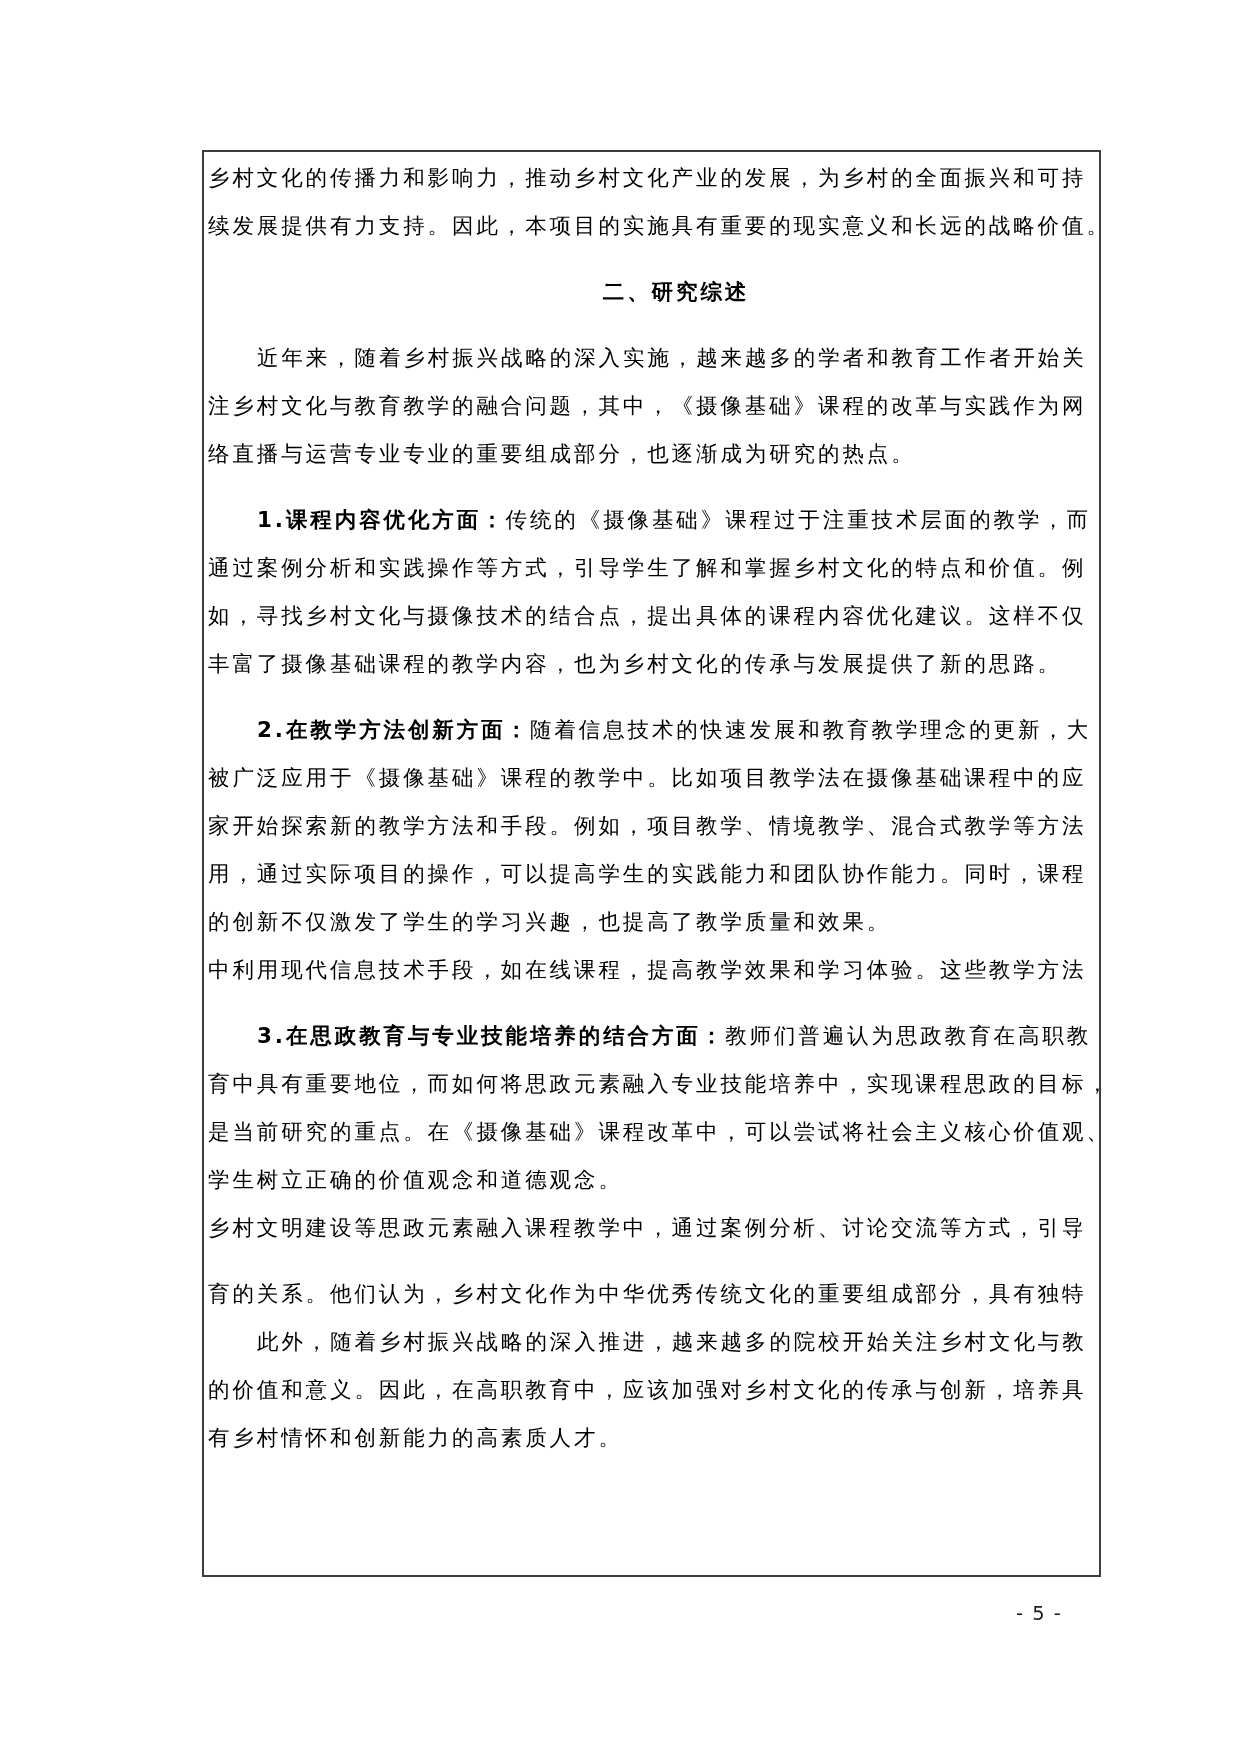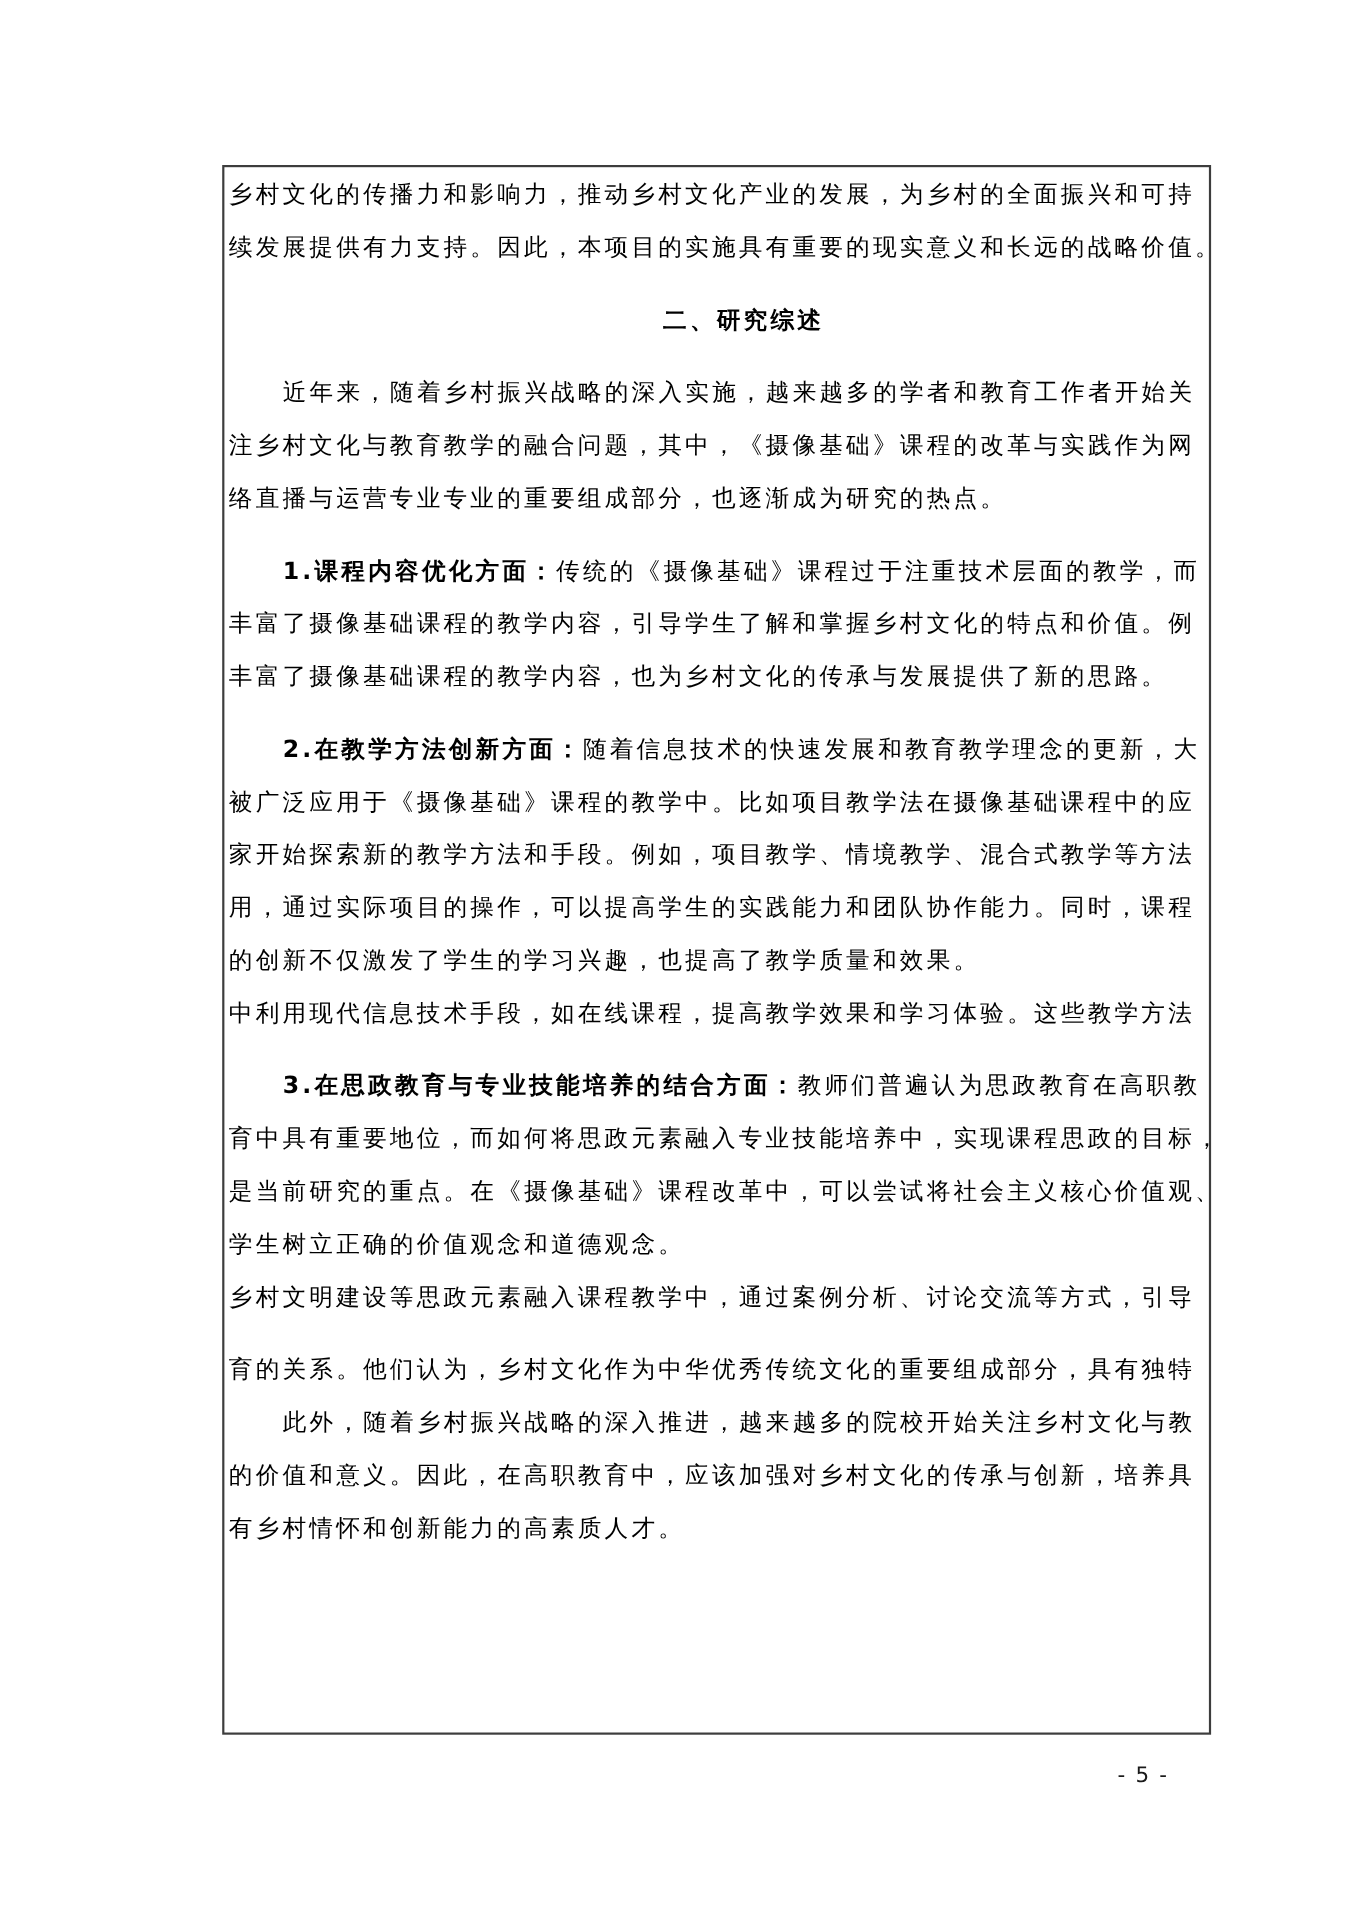--- a/index.html
+++ b/index.html
@@ -67,21 +67,22 @@
         <div class="para heading">
           <div class="line indent">二、研究综述</div>
         </div>
         <div class="para">
           <div class="line indent">近年来，随着乡村振兴战略的深入实施，越来越多的学者和教育工作者开始关</div>
           <div class="line">注乡村文化与教育教学的融合问题，其中，《摄像基础》课程的改革与实践作为网</div>
           <div class="line">络直播与运营专业专业的重要组成部分，也逐渐成为研究的热点。</div>
         </div>
         <div class="para">
           <div class="line indent"><span class="lead">1.课程内容优化方面：</span><span>传统的《摄像基础》课程过于注重技术层面的教学，而</span></div>
-          <div class="line">丰富了摄像基础课程的教学内容，引导学生了解和掌握乡村文化的特点和价值。例</div>
+          <div class="line">通过案例分析和实践操作等方式，引导学生了解和掌握乡村文化的特点和价值。例</div>
+          <div class="line">如，寻找乡村文化与摄像技术的结合点，提出具体的课程内容优化建议。这样不仅</div>
           <div class="line">丰富了摄像基础课程的教学内容，也为乡村文化的传承与发展提供了新的思路。</div>
         </div>
         <div class="para">
           <div class="line indent"><span class="lead">2.在教学方法创新方面：</span><span>随着信息技术的快速发展和教育教学理念的更新，大</span></div>
           <div class="line">被广泛应用于《摄像基础》课程的教学中。比如项目教学法在摄像基础课程中的应</div>
           <div class="line">家开始探索新的教学方法和手段。例如，项目教学、情境教学、混合式教学等方法</div>
           <div class="line">用，通过实际项目的操作，可以提高学生的实践能力和团队协作能力。同时，课程</div>
           <div class="line">的创新不仅激发了学生的学习兴趣，也提高了教学质量和效果。</div>
           <div class="line">中利用现代信息技术手段，如在线课程，提高教学效果和学习体验。这些教学方法</div>
         </div>

